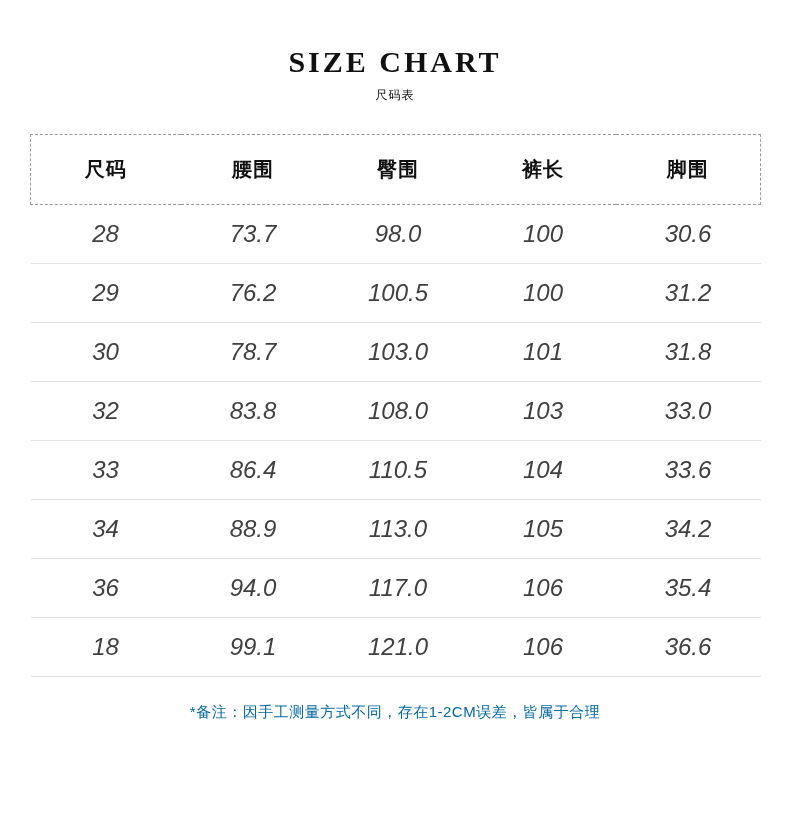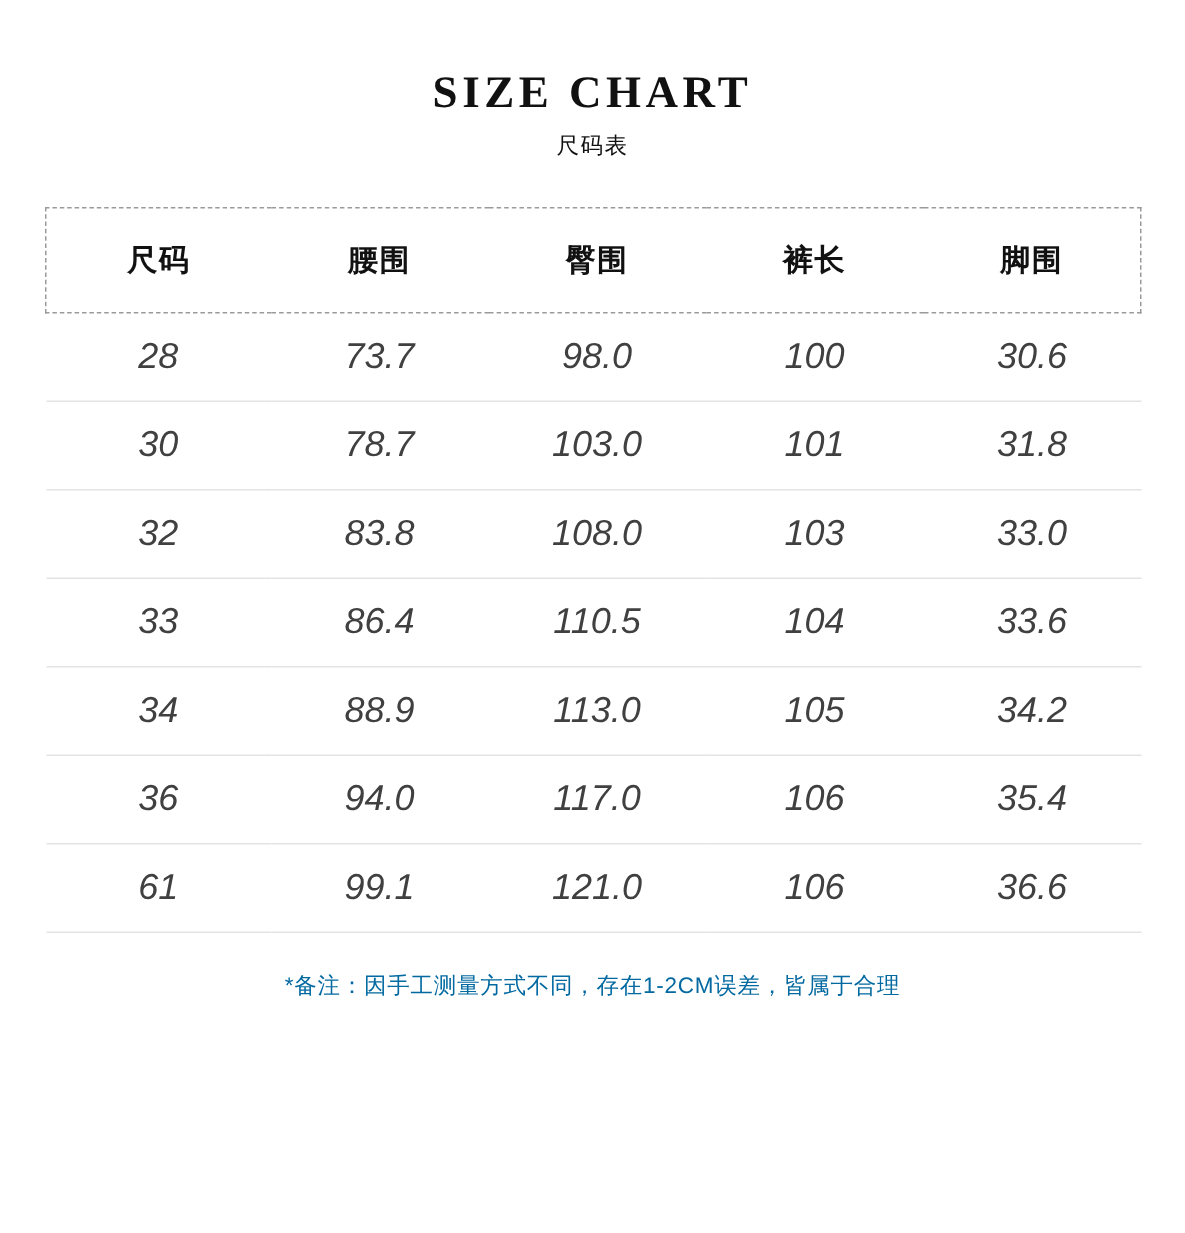--- a/index.html
+++ b/index.html
@@ -28,21 +28,21 @@
   .main-title {
     font-family: "Liberation Serif", serif;
     font-size: 30px;
     font-weight: bold;
     letter-spacing: 3px;
     color: #111111;
     margin: 0;
     line-height: 1.2;
   }
   .sub-title {
-    font-size: 15px;
+    font-size: 12px;
     color: #111111;
     margin: 8px 0 0 0;
     letter-spacing: 1px;
     line-height: 1.3;
   }
   .table-wrap {
     margin: 30px 30px 0 30px;
   }
   table.size-table {
     width: 730px;
@@ -126,20 +126,27 @@
       </thead>
       <tbody>
         <tr>
           <td>28</td>
           <td>73.7</td>
           <td>98.0</td>
           <td>100</td>
           <td>30.6</td>
         </tr>
         <tr>
+          <td>29</td>
+          <td>76.2</td>
+          <td>100.5</td>
+          <td>100</td>
+          <td>31.2</td>
+        </tr>
+        <tr>
           <td>30</td>
           <td>78.7</td>
           <td>103.0</td>
           <td>101</td>
           <td>31.8</td>
         </tr>
         <tr>
           <td>32</td>
           <td>83.8</td>
           <td>108.0</td>
@@ -161,21 +168,21 @@
           <td>34.2</td>
         </tr>
         <tr>
           <td>36</td>
           <td>94.0</td>
           <td>117.0</td>
           <td>106</td>
           <td>35.4</td>
         </tr>
         <tr>
-          <td>61</td>
+          <td>18</td>
           <td>99.1</td>
           <td>121.0</td>
           <td>106</td>
           <td>36.6</td>
         </tr>
       </tbody>
     </table>
   </div>
 
   <div class="note">*备注：因手工测量方式不同，存在1-2CM误差，皆属于合理</div>

